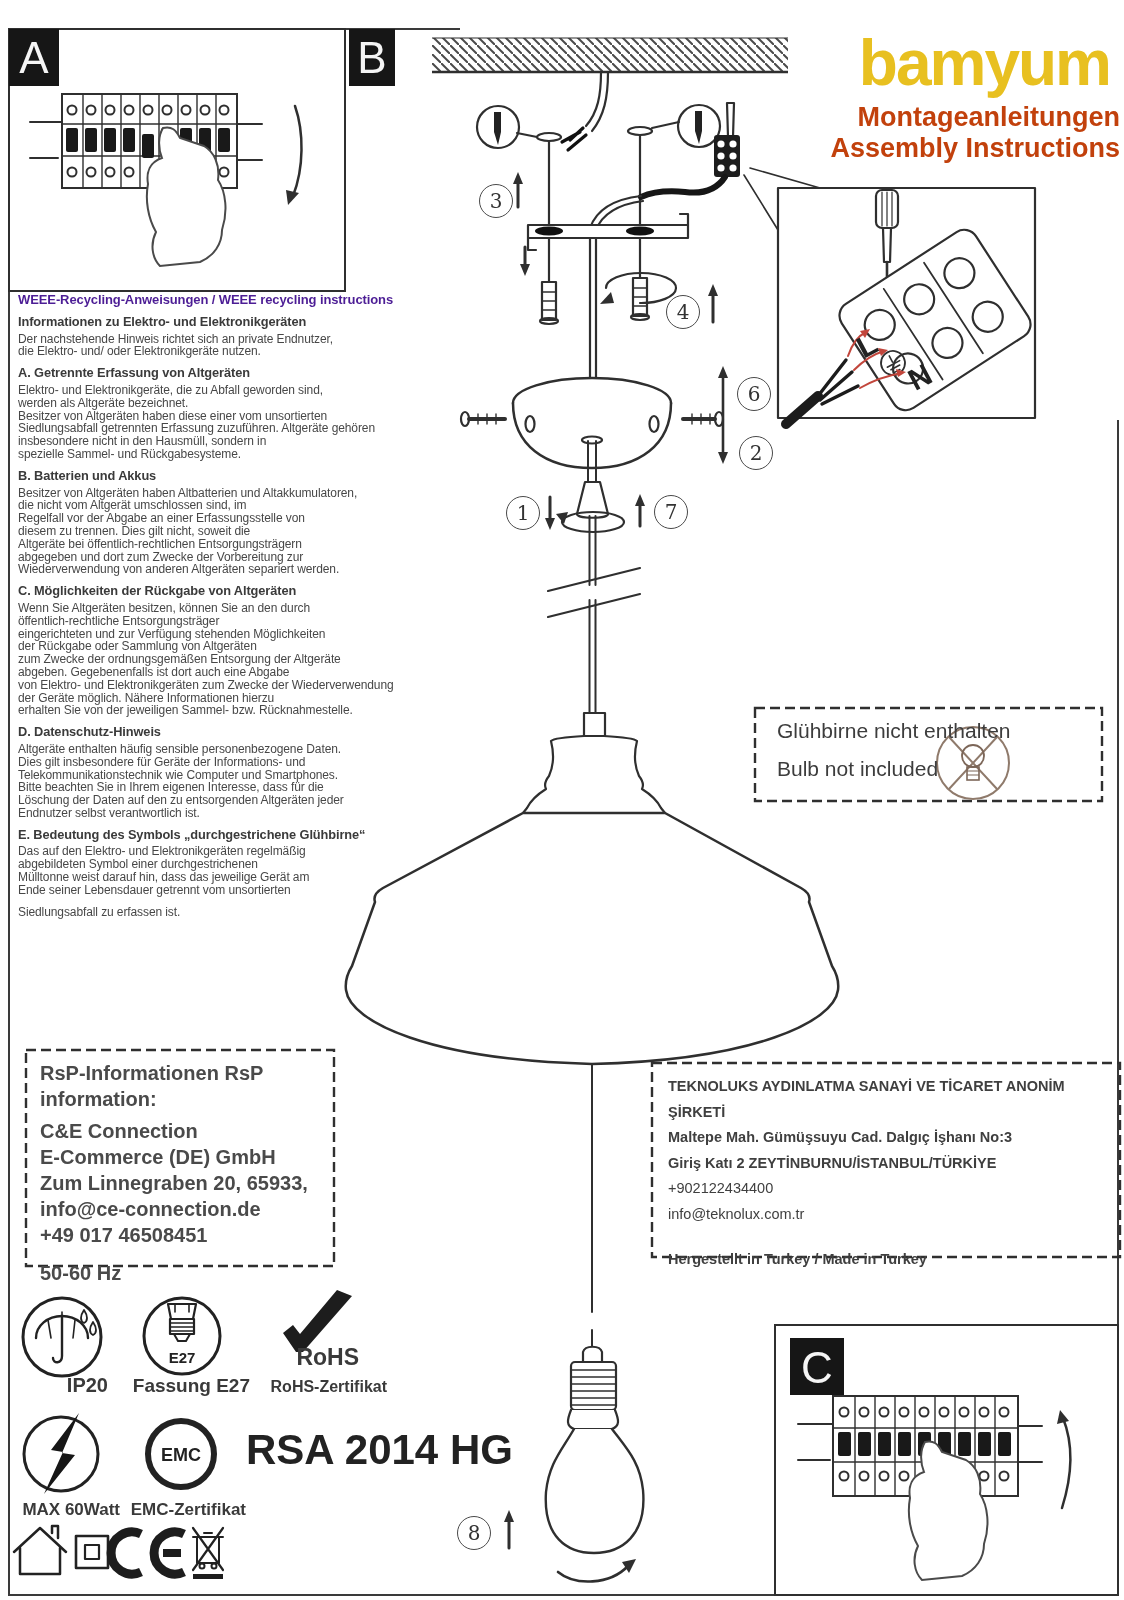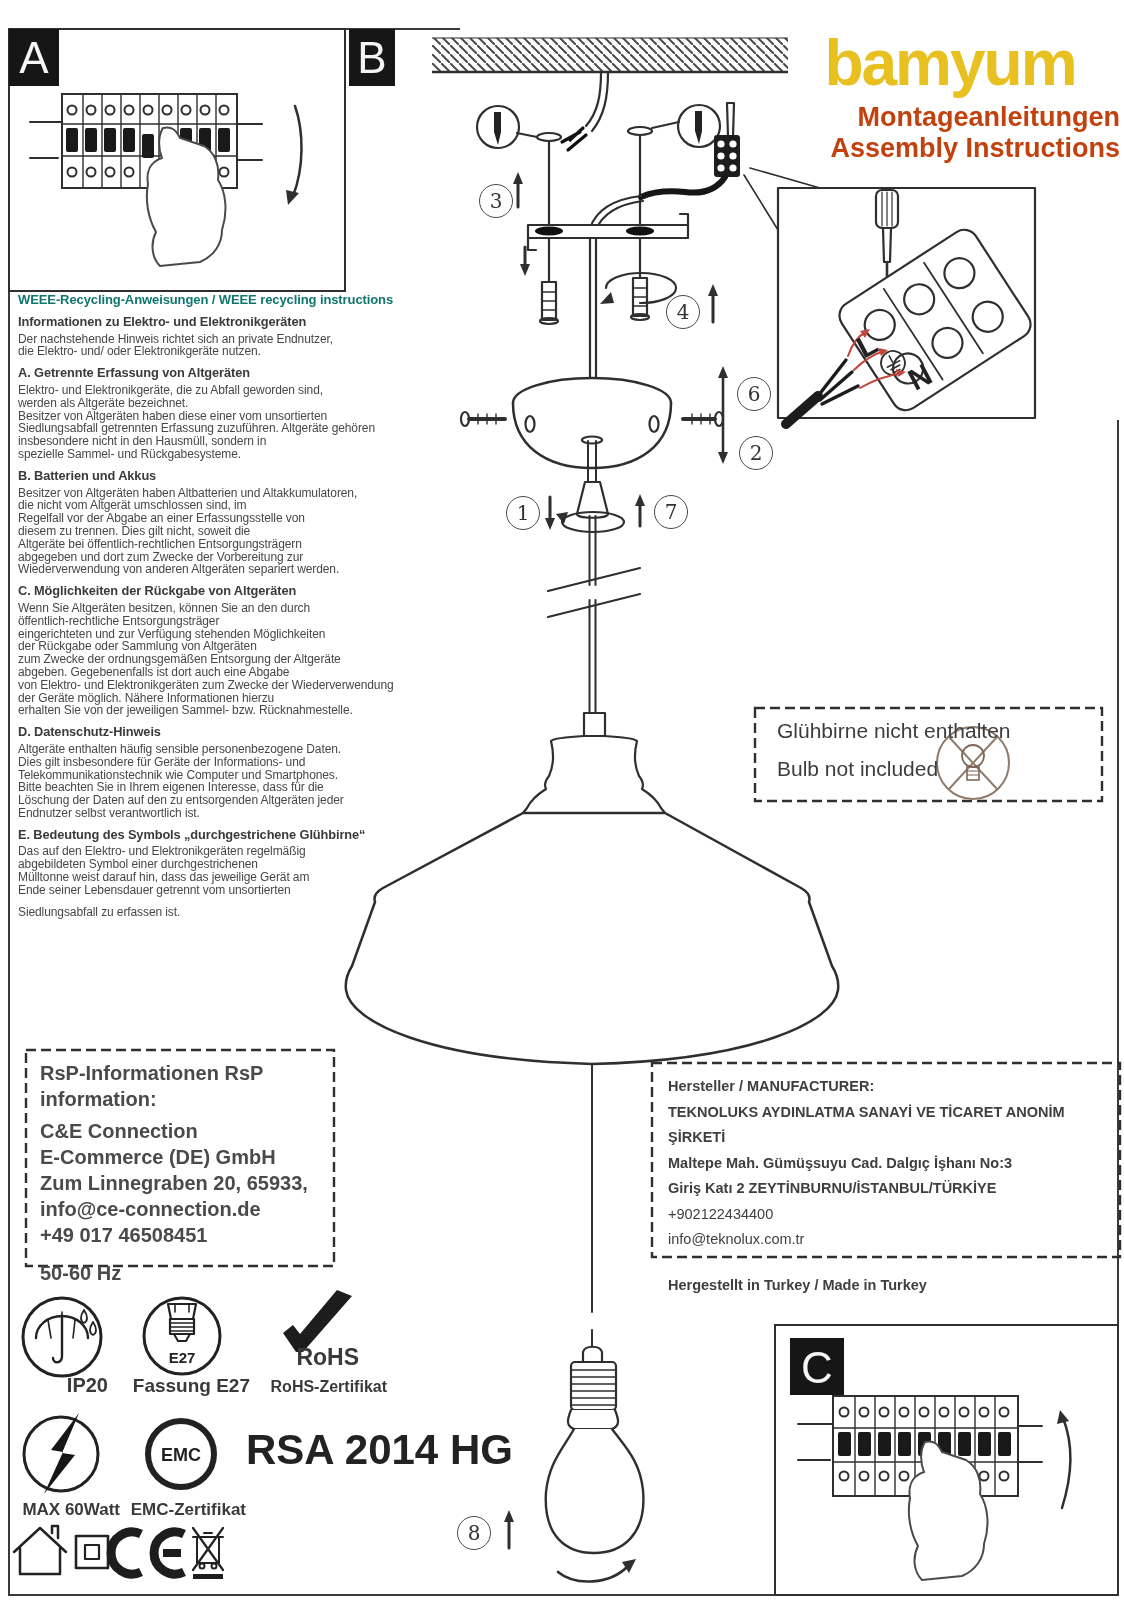--- a/index.html
+++ b/index.html
@@ -1,27 +1,27 @@
 <!DOCTYPE html>
 <html><head>
 <meta charset="utf-8">
 <style>
   html,body{margin:0;padding:0;background:#e8e8e8;}
   #page{position:relative;width:1124px;height:1600px;background:#ffffff;overflow:hidden;
         font-family:"Liberation Sans", sans-serif;color:#3d3d3d;}
   #art{position:absolute;left:0;top:0;z-index:1;}
   .ov{position:absolute;z-index:2;}
   
-  .logo{left:790px;top:26px;width:320px;text-align:center;font-size:64px;font-weight:bold;
+  .logo{left:790px;top:26px;width:320px;text-align:right;font-size:64px;font-weight:bold;
         letter-spacing:-2px;}
   .subt{left:780px;top:102px;width:340px;text-align:right;font-size:27px;line-height:31px;
         font-weight:bold;color:#c2410c;}
   
   .weee{left:18px;top:294px;width:424px;font-size:12px;line-height:12.8px;letter-spacing:-0.1px;color:#474747;}
-  .weee .t{font-weight:bold;font-size:13px;margin:0 0 9px 0;color:#0f766e;}
+  .weee .t{font-weight:bold;font-size:13px;margin:0 0 9px 0;color:#4c1d95;}
   .weee h4{font-weight:bold;font-size:12.8px;margin:9px 0 4px 0;color:#3a3a3a;}
   .wp{white-space:pre-line;margin:0;}
   
   .step{width:32px;height:32px;border:1.8px solid #4a4a4a;border-radius:50%;
         display:flex;align-items:center;justify-content:center;
         font-family:"DejaVu Serif", serif;font-size:20px;color:#333;background:#fff;}
   
   .bulbnote{left:777px;top:712px;width:270px;font-size:21px;line-height:38px;color:#3d3d3d;}
   .rsp{left:40px;top:1060px;width:280px;font-size:20px;line-height:26px;font-weight:bold;color:#4a4a4a;}
   .rsp .t{margin-bottom:6px;}
@@ -455,21 +455,20 @@
   <div class="t">RsP-Informationen RsP information:</div>
   <div>C&amp;E Connection</div>
   <div>E-Commerce (DE) GmbH</div>
   <div>Zum Linnegraben 20, 65933,</div>
   <div>info@ce-connection.de</div>
   <div>+49 017 46508451</div>
   <div style="margin-top:12px">50-60 Hz</div>
 </div>
 
 <div class="ov man">
-  <div class="t">Hersteller / MANUFACTURER:</div>
   <div class="b">TEKNOLUKS AYDINLATMA SANAYİ VE TİCARET ANONİM ŞİRKETİ</div>
   <div class="b">Maltepe Mah. Gümüşsuyu Cad. Dalgıç İşhanı No:3</div>
   <div class="b">Giriş Katı 2 ZEYTİNBURNU/İSTANBUL/TÜRKİYE</div>
   <div>+902122434400</div>
   <div>info@teknolux.com.tr</div>
   <div class="made">Hergestellt in Turkey / Made in Turkey</div>
 </div>
 
 <div class="ov clab" style="left:18px;top:1374px;width:90px;font-size:20px">IP20</div>
 <div class="ov clab" style="left:116px;top:1375px;width:134px;font-size:19px">Fassung E27</div>

